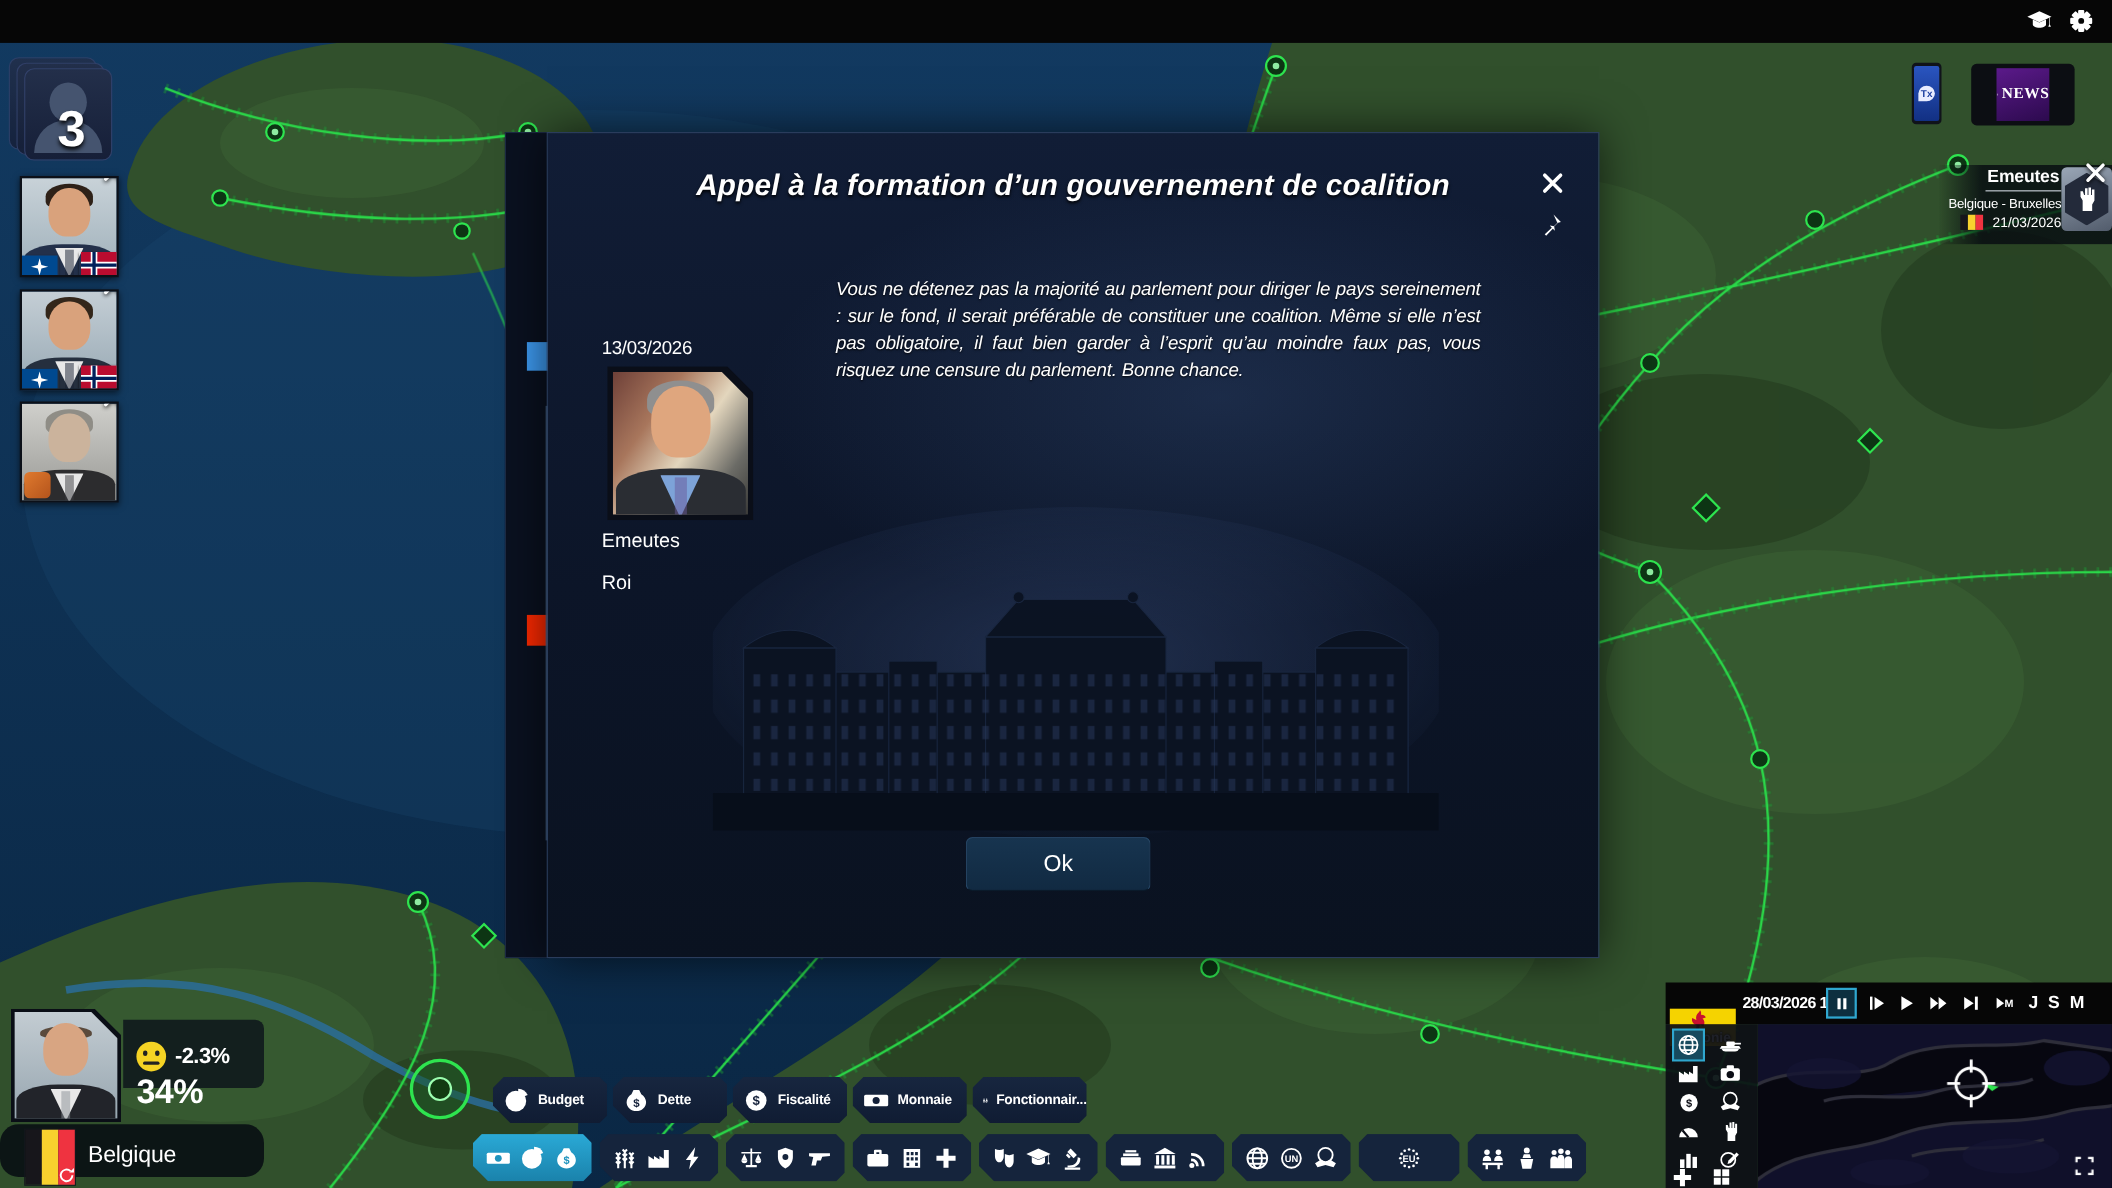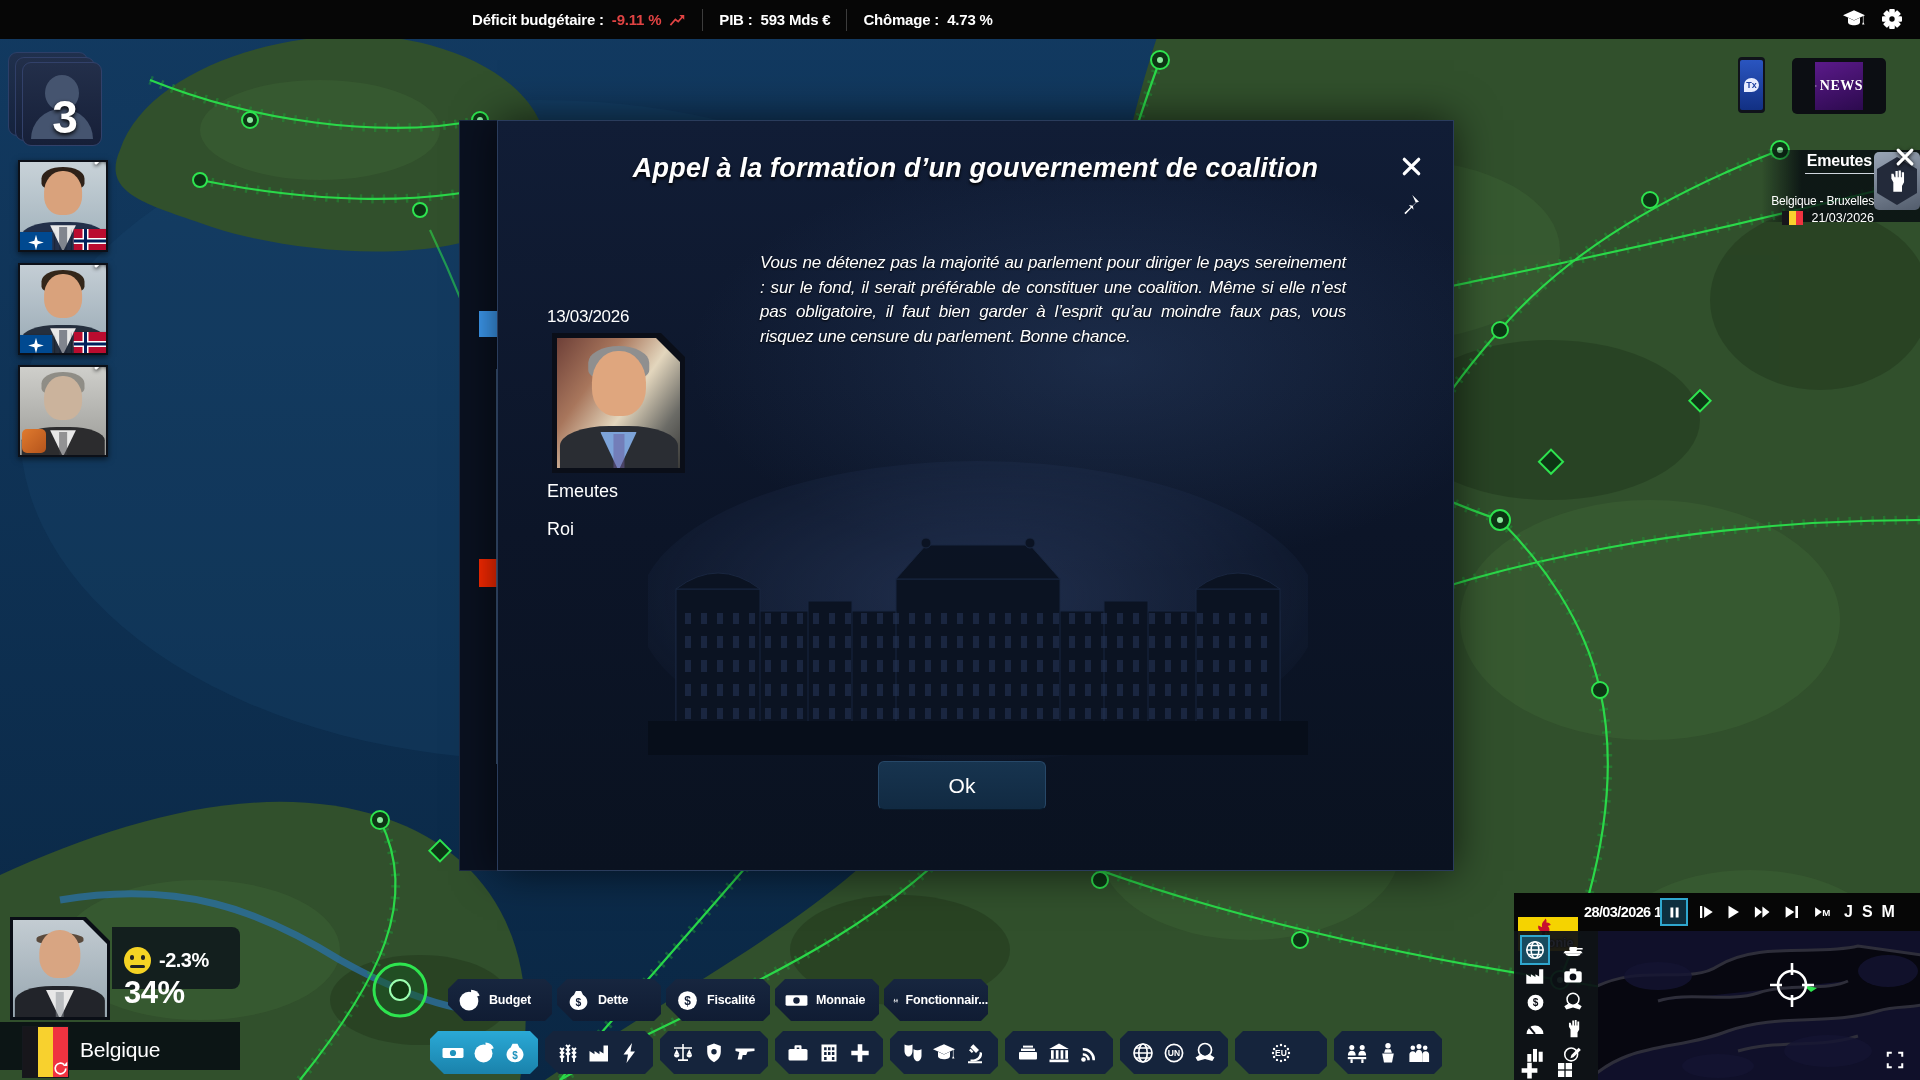--- a/index.html
+++ b/index.html
@@ -65,36 +65,36 @@
   .okbtn{position:absolute;left:380px;top:640px;width:166px;height:47px;border-radius:6px;
          background:linear-gradient(180deg,#17344f,#112a42);border:1px solid #274868;border-bottom-color:#0a1a2a;
          display:flex;align-items:center;justify-content:center;font-size:21px;cursor:pointer;}
   .palace{position:absolute;left:150px;top:340px;opacity:.8;filter:blur(.5px);}
   
   .news{position:absolute;left:1762px;top:150px;width:158px;height:72px;z-index:8;display:flex;
         background:linear-gradient(90deg,rgba(5,9,16,0),rgba(5,9,16,.78) 25%);}
   .news-txt{flex:1;text-align:right;padding:2px 0 0 0;}
   .news-title{font-size:16px;font-weight:bold;letter-spacing:-.2px;border-bottom:1px solid #cfd6de;
               display:inline-block;padding:0 2px 3px 2px;}
-  .news-loc{font-size:12px;margin-top:20px;letter-spacing:-.2px;}
+  .news-loc{font-size:12px;margin-top:4px;letter-spacing:-.2px;}
   .news-date-row{display:flex;justify-content:flex-end;align-items:center;gap:8px;margin-top:3px;}
   .news-icon{width:46px;height:58px;margin-top:2px;border-radius:5px;
              background:linear-gradient(160deg,#9aa6b6,#525c6c);position:relative;}
   .news-hex{position:absolute;inset:5px 3px;background:#232a3a;
             clip-path:polygon(50% 0,100% 25%,100% 75%,50% 100%,0 75%,0 25%);display:flex;align-items:center;justify-content:center;}
   
   .pl-portrait{position:absolute;left:10px;top:917px;width:100px;height:103px;background:#0a0e16;padding:3px;box-sizing:border-box;z-index:6;}
   .pl-info{position:absolute;left:112px;top:927px;width:128px;height:62px;background:rgba(9,15,26,.78);
            border-radius:0 8px 8px 0;z-index:5;}
   .mood{position:absolute;left:12px;top:20px;width:27px;height:27px;border-radius:50%;background:#f5d324;}
   .mood:before{content:"";position:absolute;left:6px;top:8px;width:4px;height:5px;background:#222;border-radius:2px;box-shadow:11px 0 0 #222;}
   .mood:after{content:"";position:absolute;left:6px;top:18px;width:15px;height:2.6px;background:#222;border-radius:2px;}
   .mood-val{position:absolute;left:47px;top:22px;font-size:20px;font-weight:bold;letter-spacing:-.5px;}
   .approval{position:absolute;left:12px;top:48px;font-size:31px;font-weight:bold;letter-spacing:-.5px;}
-  .pl-bottom{position:absolute;left:0;top:1022px;width:240px;height:48px;background:rgba(6,10,18,.85);z-index:6;}
+  .pl-bottom{position:absolute;left:0;top:1022px;width:240px;height:48px;background:rgba(6,10,18,.85);z-index:6;border-radius:17px;}
   .be-flag{position:absolute;left:22px;top:4px;width:47px;height:52px;display:flex;border:1px solid #15181e;box-sizing:border-box;}
   .be-flag div{flex:1;}
   .country{position:absolute;left:80px;top:16px;font-size:21px;letter-spacing:-.2px;}
   
   .tabs{position:absolute;left:448px;top:979px;display:flex;gap:5px;z-index:5;}
   .tab{width:104px;height:42px;display:flex;align-items:center;gap:7px;padding-left:9px;box-sizing:border-box;
        background:linear-gradient(180deg,#17263f,#101c33);cursor:pointer;
        clip-path:polygon(10px 0,calc(100% - 7px) 0,100% 7px,100% calc(100% - 7px),calc(100% - 7px) 100%,16px 100%,0 calc(100% - 16px),0 10px);}
   .tab .lbl{font-size:12.5px;font-weight:bold;letter-spacing:-.2px;white-space:nowrap;}
   
@@ -477,39 +477,20 @@
             <circle cx="380" cy="820" r="3"></circle>
           <circle cx="480" cy="120" r="3"></circle>
             <circle cx="250" cy="120" r="3"></circle>
             <circle cx="1560" cy="980" r="3"></circle>
         </g>
       </g>
     </g>
   </svg>
 
   <div class="topbar">
-    <div class="stats">
-      <div class="stat">
-        <span>Déficit budgétaire :</span>
-        <span class="neg">-9.11 %</span>
-        <svg class="ic" style="width:17px;height:17px">
-            <use href="#i-trend"></use>
-          </svg>
-      </div>
-      <div class="sep"></div>
-      <div class="stat">
-        <span>PIB :</span>
-        <span>593 Mds  €</span>
-      </div>
-      <div class="sep"></div>
-      <div class="stat">
-        <span>Chômage :</span>
-        <span>4.73 %</span>
-      </div>
-    </div>
     <div class="topicons">
       <svg class="ic">
           <use href="#i-cap"></use>
         </svg>
       <svg class="ic">
           <use href="#i-gear"></use>
         </svg>
     </div>
   </div>
 

